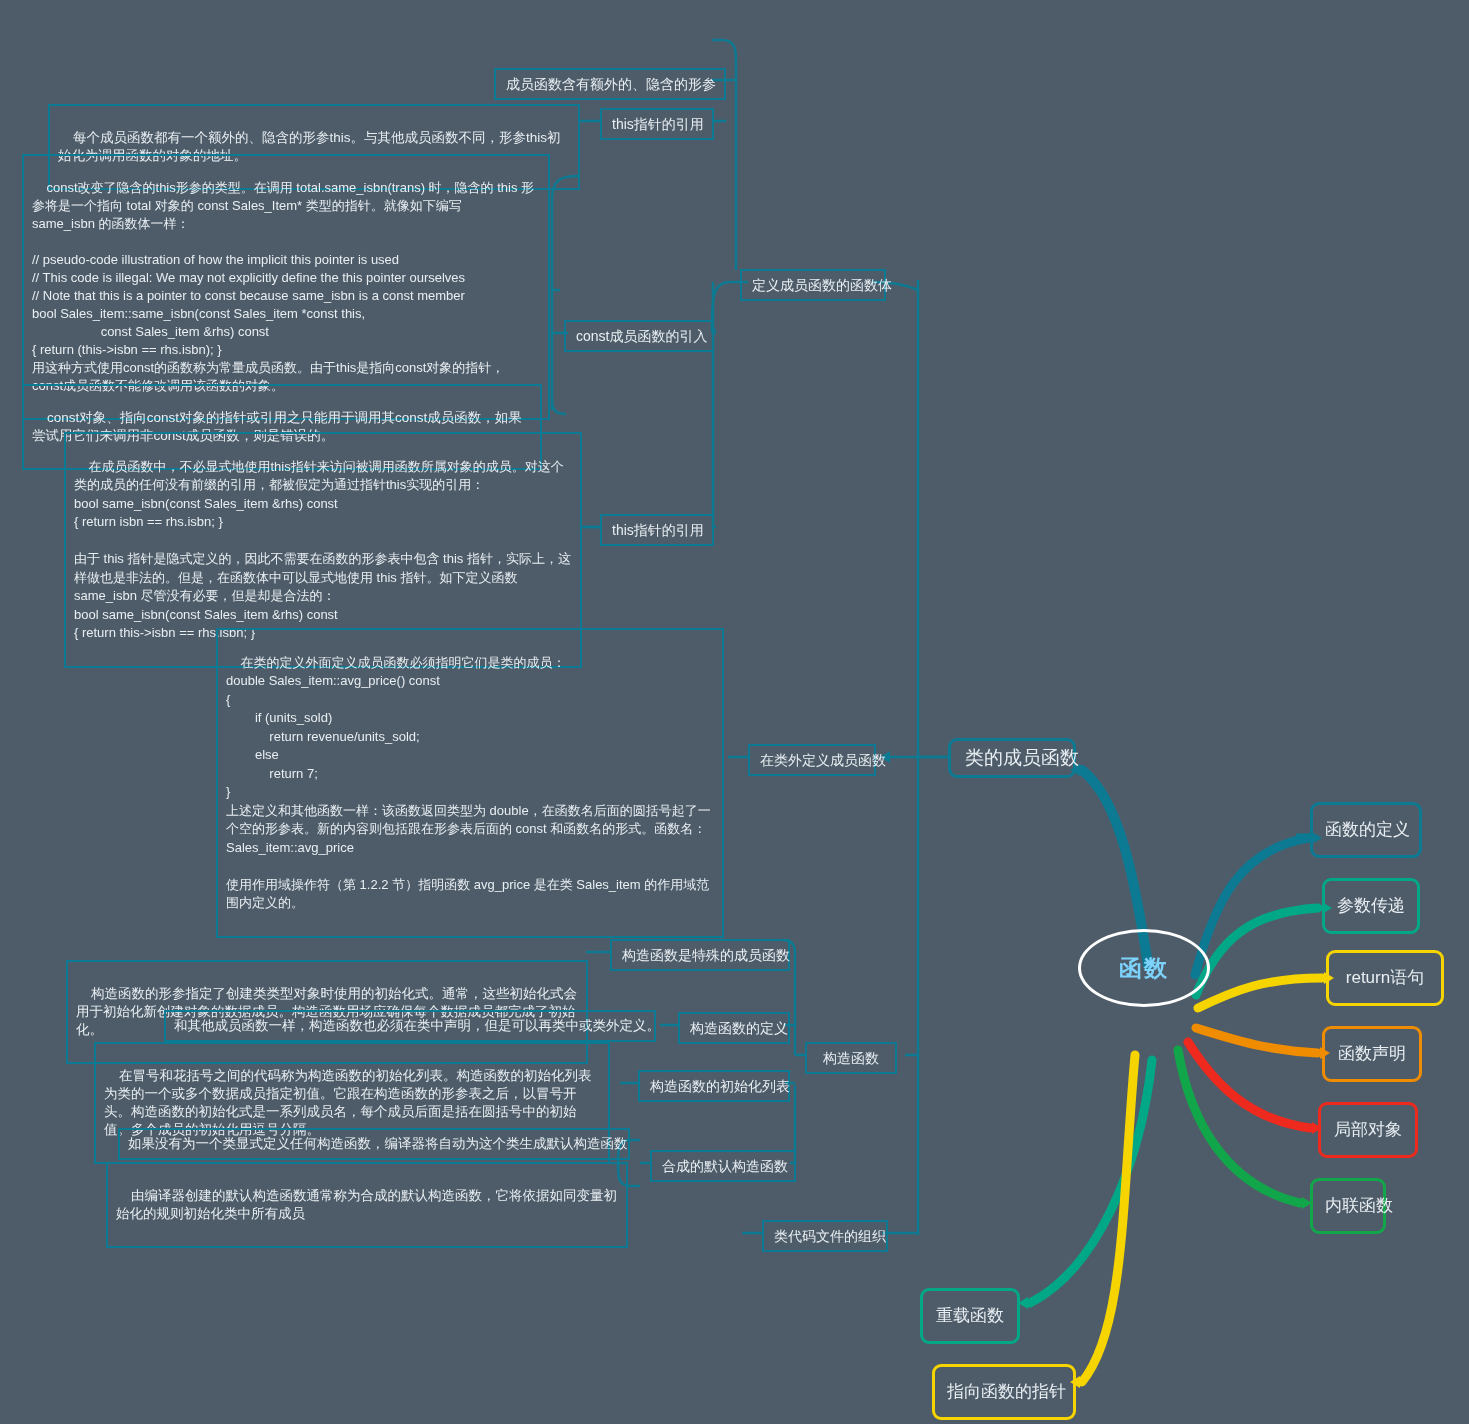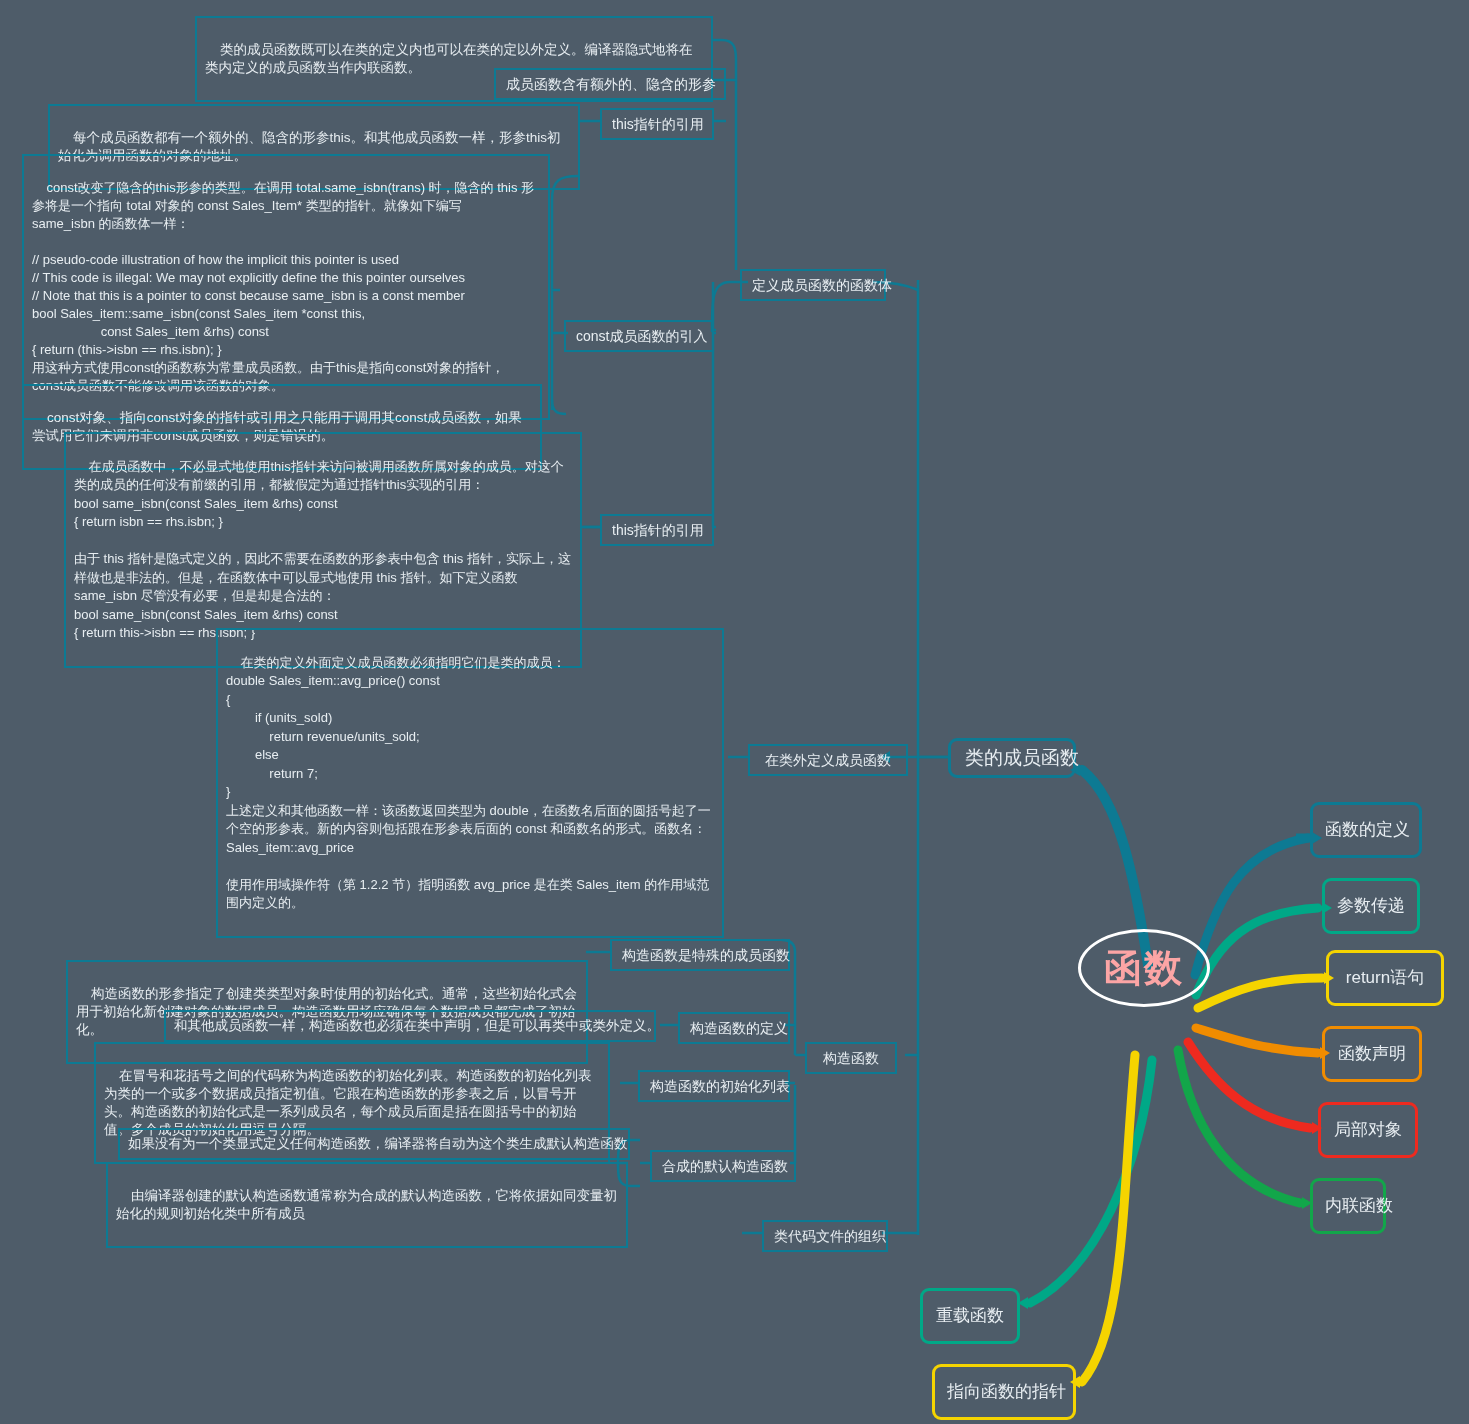--- a/index.html
+++ b/index.html
@@ -51,22 +51,22 @@
   }
   .node.round.big {
     font-size: 19px;
     padding: 8px 14px;
   }
   .center-node {
     position: absolute;
     box-sizing: border-box;
     border: 3px solid #ffffff;
     border-radius: 50%;
-    color: #fca5a5;
-    font-size: 38px;
+    color: #7dd3fc;
+    font-size: 23px;
     font-weight: bold;
     display: flex;
     align-items: center;
     justify-content: center;
     letter-spacing: 2px;
     z-index: 4;
     background: transparent;
   }
 </style>
 </head>
@@ -169,30 +169,27 @@
       <path d="M640 1140 L 630 1140"></path>
       <path d="M640 1186 L 630 1186"></path>
       <path d="M630 1140 C 618 1140, 618 1150, 618 1163"></path>
       <path d="M630 1186 C 618 1186, 618 1176, 618 1163"></path>
       <path d="M618 1163 L 628 1163"></path>
 
       <path d="M762 1233 L 742 1233"></path>
     </g>
   </svg>
 
-  <div class="node" style="left:195px; top:16px; width:518px;">
-    <span>类的成员函数既可以在类的定义内也可以在类的定以外定义。编译器隐式地将在类内定义的成员函数当作内联函数。</span>
-  </div>
 
   <div class="node leafbox" style="left:494px; top:68px; width:232px; text-align:left;">
     <span>成员函数含有额外的、隐含的形参</span>
   </div>
 
   <div class="node" style="left:48px; top:104px; width:532px;">
-    <span>每个成员函数都有一个额外的、隐含的形参this。和其他成员函数一样，形参this初始化为调用函数的对象的地址。</span>
+    <span>每个成员函数都有一个额外的、隐含的形参this。与其他成员函数不同，形参this初始化为调用函数的对象的地址。</span>
   </div>
 
   <div class="node" style="left:22px; top:154px; width:528px; font-size:13px; line-height:18px;">
     <span>const改变了隐含的this形参的类型。在调用 total.same_isbn(trans) 时，隐含的 this 形参将是一个指向 total 对象的 const Sales_Item* 类型的指针。就像如下编写
 same_isbn 的函数体一样：
 
 // pseudo-code illustration of how the implicit this pointer is used
 // This code is illegal: We may not explicitly define the this pointer ourselves
 // Note that this is a pointer to const because same_isbn is a const member
 bool Sales_item::same_isbn(const Sales_item *const this,
@@ -264,21 +261,21 @@
 
   <div class="node leafbox" style="left:600px; top:108px; width:114px;">
     
     <span>this指针的引用</span>
   </div>
 
   <div class="node leafbox" style="left:600px; top:514px; width:114px;">
     <span>this指针的引用</span>
   </div>
 
-  <div class="node leafbox" style="left:748px; top:744px; width:160px;">
+  <div class="node leafbox" style="left:748px; top:744px; width:128px;">
     <span>在类外定义成员函数</span>
   </div>
 
   <div class="node leafbox" style="left:805px; top:1042px; width:92px;">
     <span>构造函数</span>
   </div>
 
   <div class="node leafbox" style="left:762px; top:1220px; width:126px;">
     <span>类代码文件的组织</span>
   </div>

